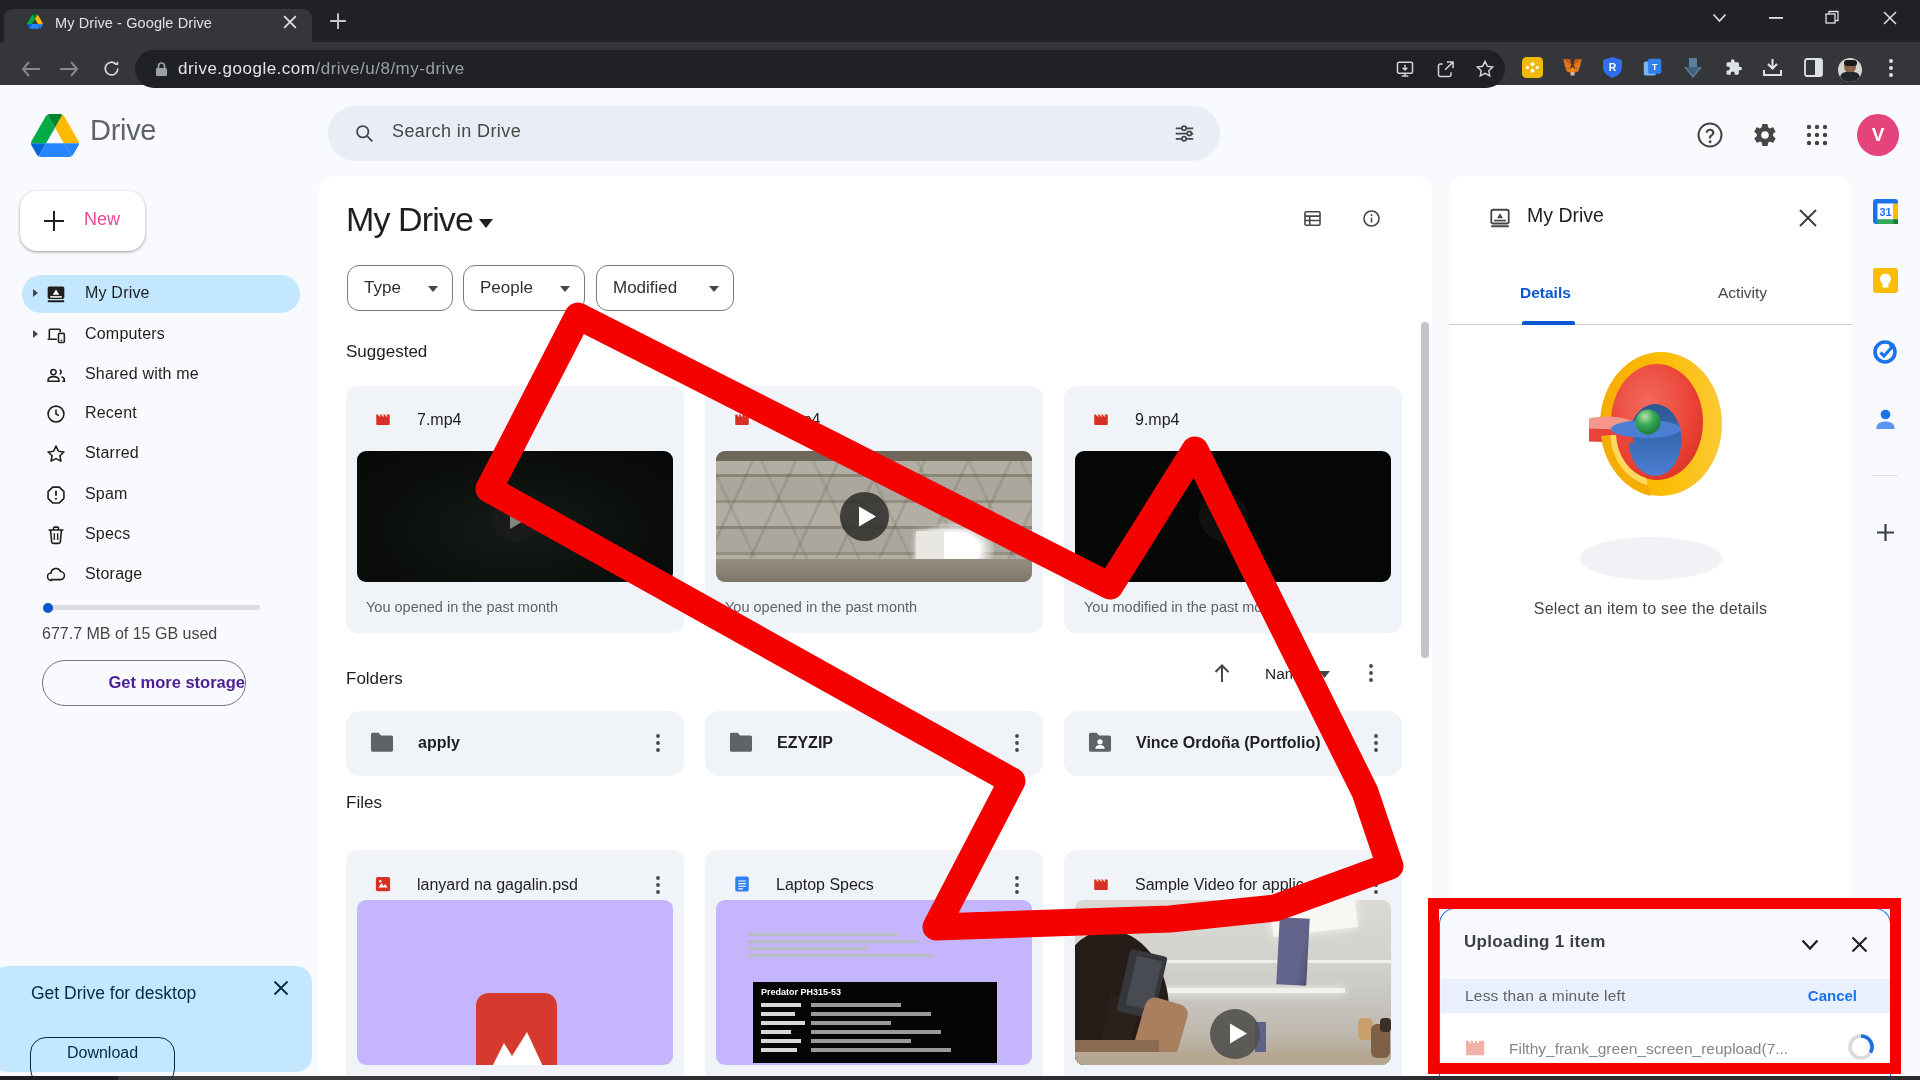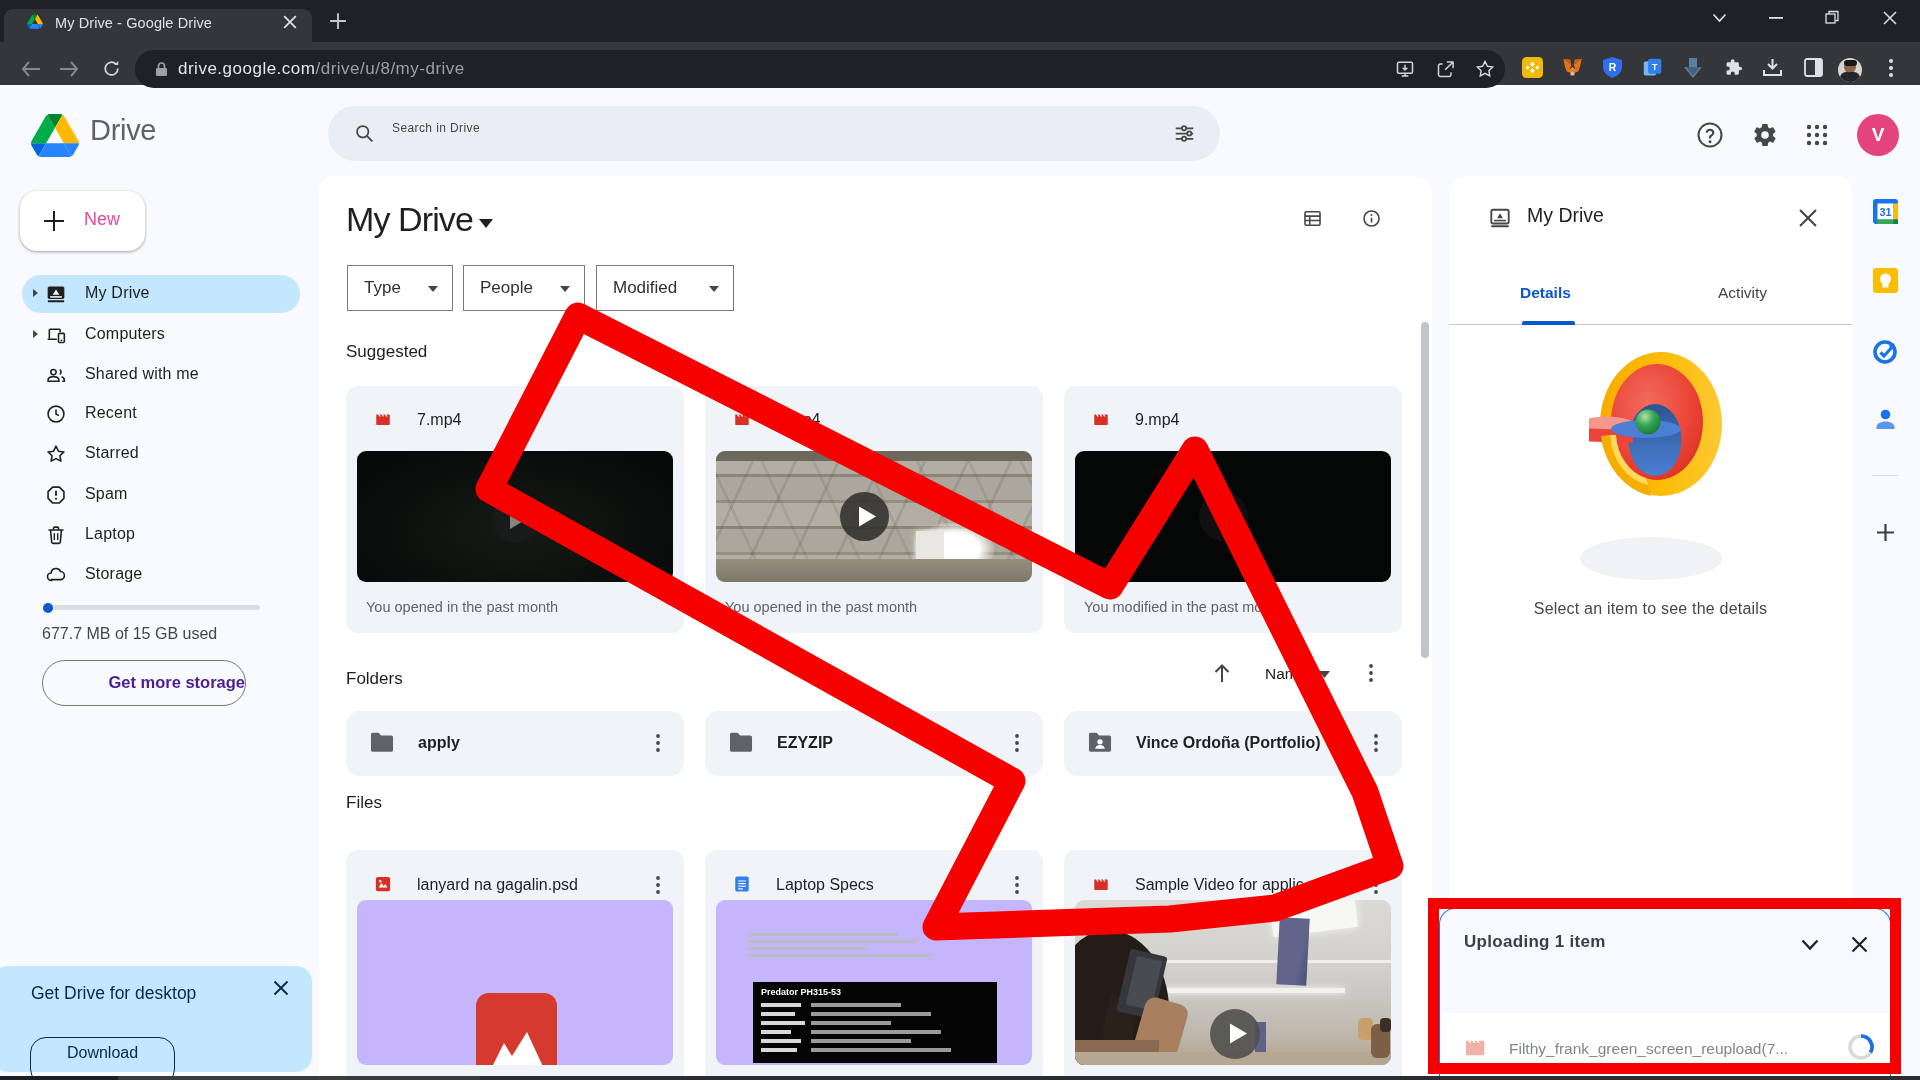--- a/index.html
+++ b/index.html
@@ -9,41 +9,41 @@
   #titlebar { position:absolute; left:0; top:0; width:1920px; height:48px; background:#202124; }
   #tab { position:absolute; left:4px; top:9px; width:308px; height:33px; background:#35363A; border-radius:9px 9px 0 0; }
   #tab .ttl { position:absolute; left:51px; top:6px; font-size:14.5px; color:#dfe1e5; letter-spacing:.1px; }
   #toolbar { position:absolute; left:0; top:42px; width:1920px; height:43px; background:#35363A; }
   #omnibox { position:absolute; left:135px; top:8px; width:1370px; height:38px; background:#202124; border-radius:19px; }
   #url { position:absolute; left:43px; top:9px; font-size:17px; letter-spacing:.5px; color:#e3e5e8; }
   #url .path { color:#9aa0a6; }
   
   #driveword { position:absolute; left:90px; top:114px; font-size:29px; color:#5f6368; letter-spacing:-.3px; }
   #searchbar { position:absolute; left:328px; top:106px; width:892px; height:55px; background:#E9EEF6; border-radius:28px; }
-  #searchbar .ph { position:absolute; left:64px; top:15px; font-size:12px; letter-spacing:.4px; color:#444746; }
+  #searchbar .ph { position:absolute; left:64px; top:15px; font-size:18px; letter-spacing:.4px; color:#444746; }
   
   #newbtn { position:absolute; left:20px; top:191px; width:125px; height:60px; background:#fff; border-radius:17px;
             box-shadow:0 1px 2px rgba(60,64,67,.3), 0 1px 3px 1px rgba(60,64,67,.15); }
   #newbtn .lbl { position:absolute; left:64px; top:18px; font-size:18px; color:#ec4899; }
   .navrow { position:absolute; left:22px; width:278px; height:38px; border-radius:19px; }
   .navrow.sel { background:#C2E7FF; }
   .navrow .ic { position:absolute; left:24px; top:9px; width:20px; height:20px; }
   .navrow .tx { position:absolute; left:63px; top:9px; font-size:16px; letter-spacing:.2px; color:#1f1f1f; }
   .navrow .exp { position:absolute; left:11px; top:14px; width:0; height:0; border-left:5px solid #444746; border-top:4.5px solid transparent; border-bottom:4.5px solid transparent; }
   #quota { position:absolute; left:42px; top:625px; font-size:16px; color:#444746; }
   #morebtn { position:absolute; left:42px; top:660px; width:204px; height:46px; border:1px solid #747775; border-radius:23px; }
   #morebtn span { position:absolute; width:100%; text-align:right; top:12px; font-size:16.5px; color:#4c1d95; font-weight:bold; }
   #banner { position:absolute; left:-8px; top:966px; width:320px; height:106px; background:#C2E7FF; border-radius:16px; }
   #banner .t1 { position:absolute; left:39px; top:17px; font-size:17.5px; color:#072a44; }
   #banner .dl { position:absolute; left:38px; top:71px; width:145px; height:48px; border:1.4px solid #072a44; border-radius:16px; }
   #banner .dl span { position:absolute; width:100%; text-align:center; top:6px; font-size:16px; color:#072a44; }
   
   #main { position:absolute; left:319px; top:176px; width:1113px; height:904px; background:#fff; border-radius:16px 16px 0 0; }
   #h1 { position:absolute; left:27px; top:24px; font-size:34px; color:#1f1f1f; letter-spacing:-.9px; }
-  .chip { position:absolute; top:89px; height:46px; border:1px solid #767b7e; border-radius:0; font-size:17px; color:#2d3134; }
+  .chip { position:absolute; top:89px; height:46px; border:1px solid #767b7e; border-radius:12px; font-size:17px; color:#2d3134; }
   .chip span { position:absolute; left:16px; top:12px; }
   .chip .car { position:absolute; right:14px; top:20px; width:0; height:0; border-top:6px solid #444746; border-left:5px solid transparent; border-right:5px solid transparent; }
   .seclbl { position:absolute; left:27px; font-size:17px; color:#1f1f1f; }
   .card { position:absolute; width:338px; height:247px; background:#F0F4F9; border-radius:12px; }
   .card .nm { position:absolute; left:71px; top:25px; font-size:16px; color:#1f1f1f; white-space:nowrap; overflow:hidden; }
   .card .ic { position:absolute; left:28px; top:24px; width:18px; height:18px; }
   .thumb { position:absolute; left:11px; top:65px; width:316px; height:131px; border-radius:9px; overflow:hidden; }
   .cap { position:absolute; left:20px; top:213px; font-size:14.5px; color:#5f6368; }
   .frow { position:absolute; width:338px; height:65px; background:#F0F4F9; border-radius:14px;font-weight:bold; }
   .frow .nm { position:absolute; left:72px; top:23px; font-size:16px; color:#1f1f1f; white-space:nowrap; }
@@ -286,21 +286,21 @@
       <path d="M12 7 V13" stroke-width="2.2"></path>
       <circle cx="12" cy="16.5" r="1.3" fill="#1f1f1f" stroke="none"></circle>
     </svg>
   <span class="tx">Spam</span>
 </div>
 <div class="navrow" style="top:515.7px">
   <svg class="ic" viewBox="0 0 24 24" fill="none" stroke="#1f1f1f" stroke-width="1.9">
       <path d="M5.5 6.5 L6.8 20.3 c.1.9.8 1.7 1.8 1.7 h6.8 c1 0 1.7-.8 1.8-1.7 L18.5 6.5 M3 6 H21 M9 6 V4 c0-.8.6-1.5 1.4-1.5 h3.2 c.8 0 1.4.7 1.4 1.5 V6"></path>
       <path d="M10 10 V18 M14 10 V18" stroke-width="1.7"></path>
     </svg>
-  <span class="tx">Laptop</span>
+  <span class="tx">Specs</span>
 </div>
 <div class="navrow" style="top:555.9px">
   <svg class="ic" viewBox="0 0 24 24" fill="none" stroke="#1f1f1f" stroke-width="1.9">
       <path d="M6.5 18.5 a4.5 4.5 0 0 1 -.4-9 a6 6 0 0 1 11.5-1.6 a4.8 4.8 0 0 1 -.6 9.6 h-10.5 z"></path>
     </svg>
   <span class="tx">Storage</span>
 </div>
 <div class="abs" style="left:43px;top:605px;width:217px;height:5px;border-radius:3px;background:#d9dce1"></div>
 <div class="abs" style="left:43px;top:603px;width:10px;height:10px;border-radius:50%;background:#0b57d0"></div>
 <div id="quota">677.7 MB of 15 GB used</div>
@@ -616,20 +616,24 @@
   </svg>
 
 <div id="upanel">
   <span class="hdr">Uploading 1 item</span>
   <svg class="abs" style="left:361px;top:30px" width="18" height="12" viewBox="0 0 18 12">
       <path d="M1.5 1.5 L9 9.5 L16.5 1.5" stroke="#202124" stroke-width="2.3" fill="none"></path>
     </svg>
   <svg class="abs" style="left:411px;top:27px" width="17" height="17" viewBox="0 0 17 17">
       <path d="M1.5 1.5 L15.5 15.5 M15.5 1.5 L1.5 15.5" stroke="#202124" stroke-width="2.2" fill="none"></path>
     </svg>
+  <div class="row2">
+      <span class="t">Less than a minute left</span>
+      <span class="c">Cancel</span>
+    </div>
   <div class="abs" style="left:1px;top:104px;width:449px;height:67px;background:#fff"></div>
   <svg class="abs" style="left:25px;top:129px" width="22" height="20" viewBox="0 0 24 20">
       <path d="M1 2 L3.5 2 L5 4.5 L7 4.5 L5.5 2 L8 2 L9.5 4.5 L11.5 4.5 L10 2 L12.5 2 L14 4.5 L16 4.5 L14.5 2 L20 2 c.6 0 1 .4 1 1 V17 c0 .6-.4 1-1 1 H2 c-.6 0-1-.4-1-1 Z" fill="#f3b0a6"></path>
     </svg>
   <span class="fname">Filthy_frank_green_screen_reupload(7...</span>
   <svg class="abs" style="left:407px;top:124px" width="28" height="28" viewBox="0 0 28 28">
       <circle cx="14" cy="14" r="11" fill="none" stroke="#d7dbdf" stroke-width="3.6"></circle>
       <path d="M 14 3 A 11 11 0 0 1 23.5 19.5" fill="none" stroke="#186fe8" stroke-width="3.6"></path>
     </svg>
 </div>

